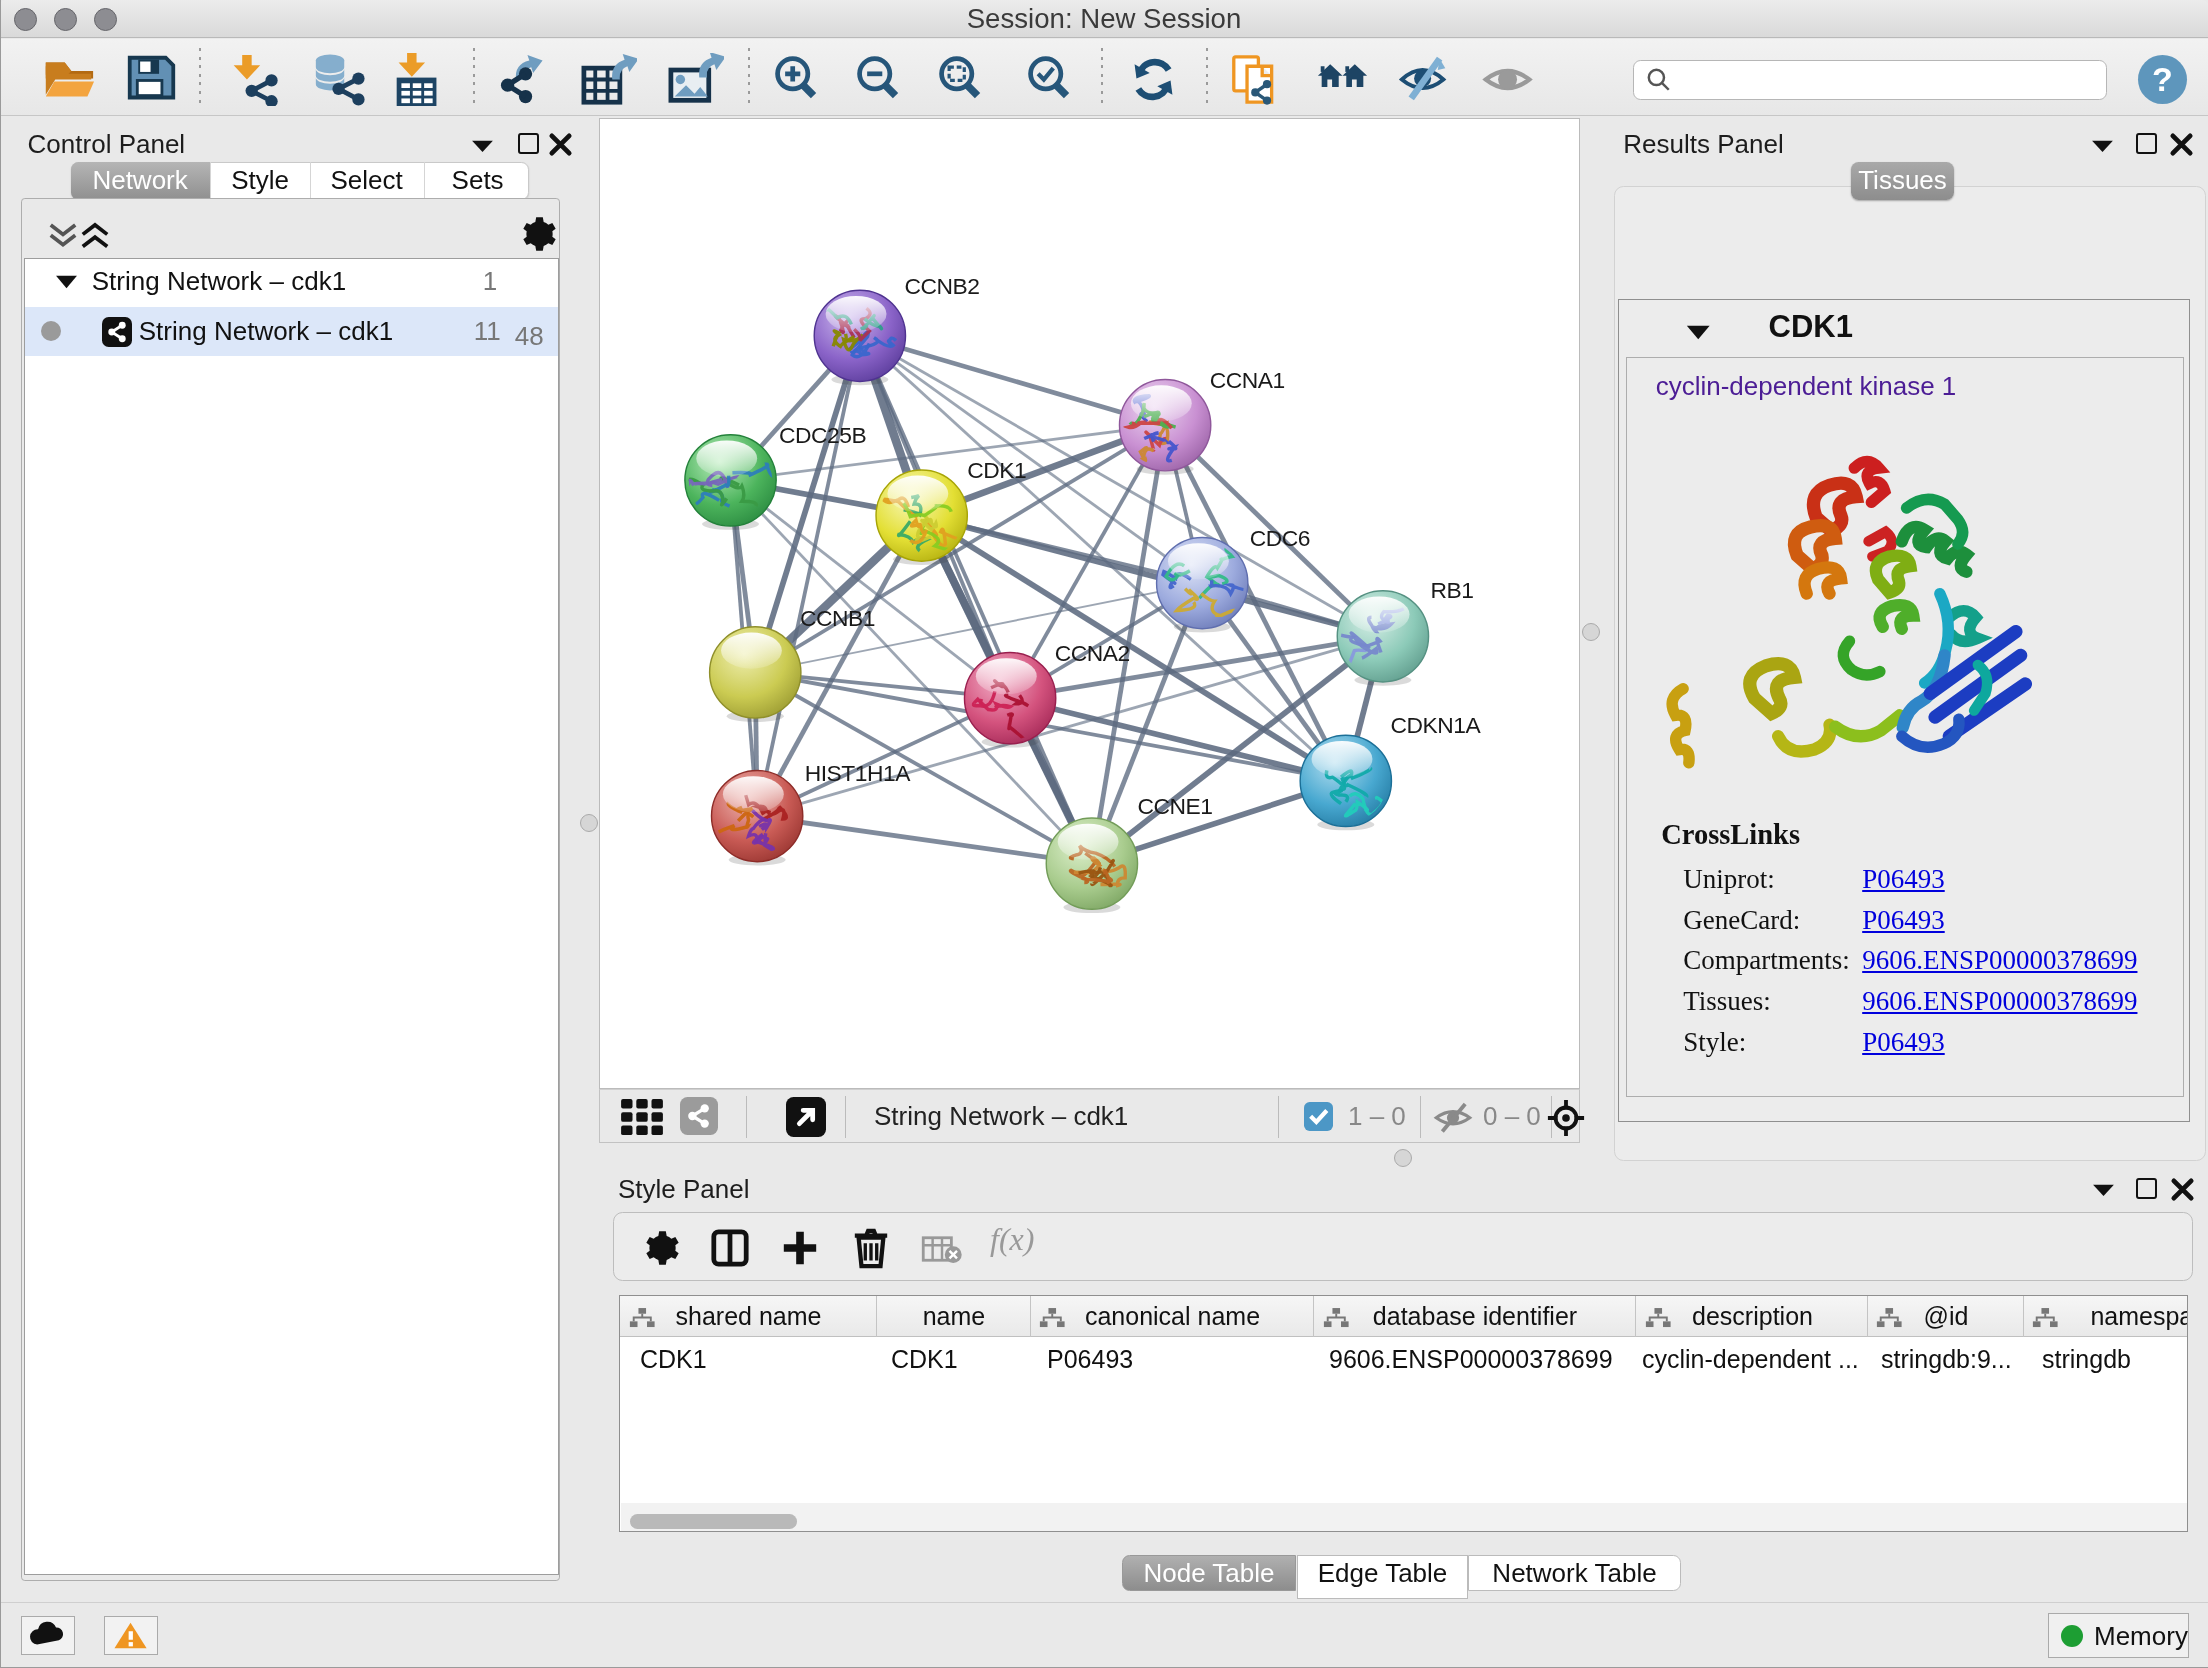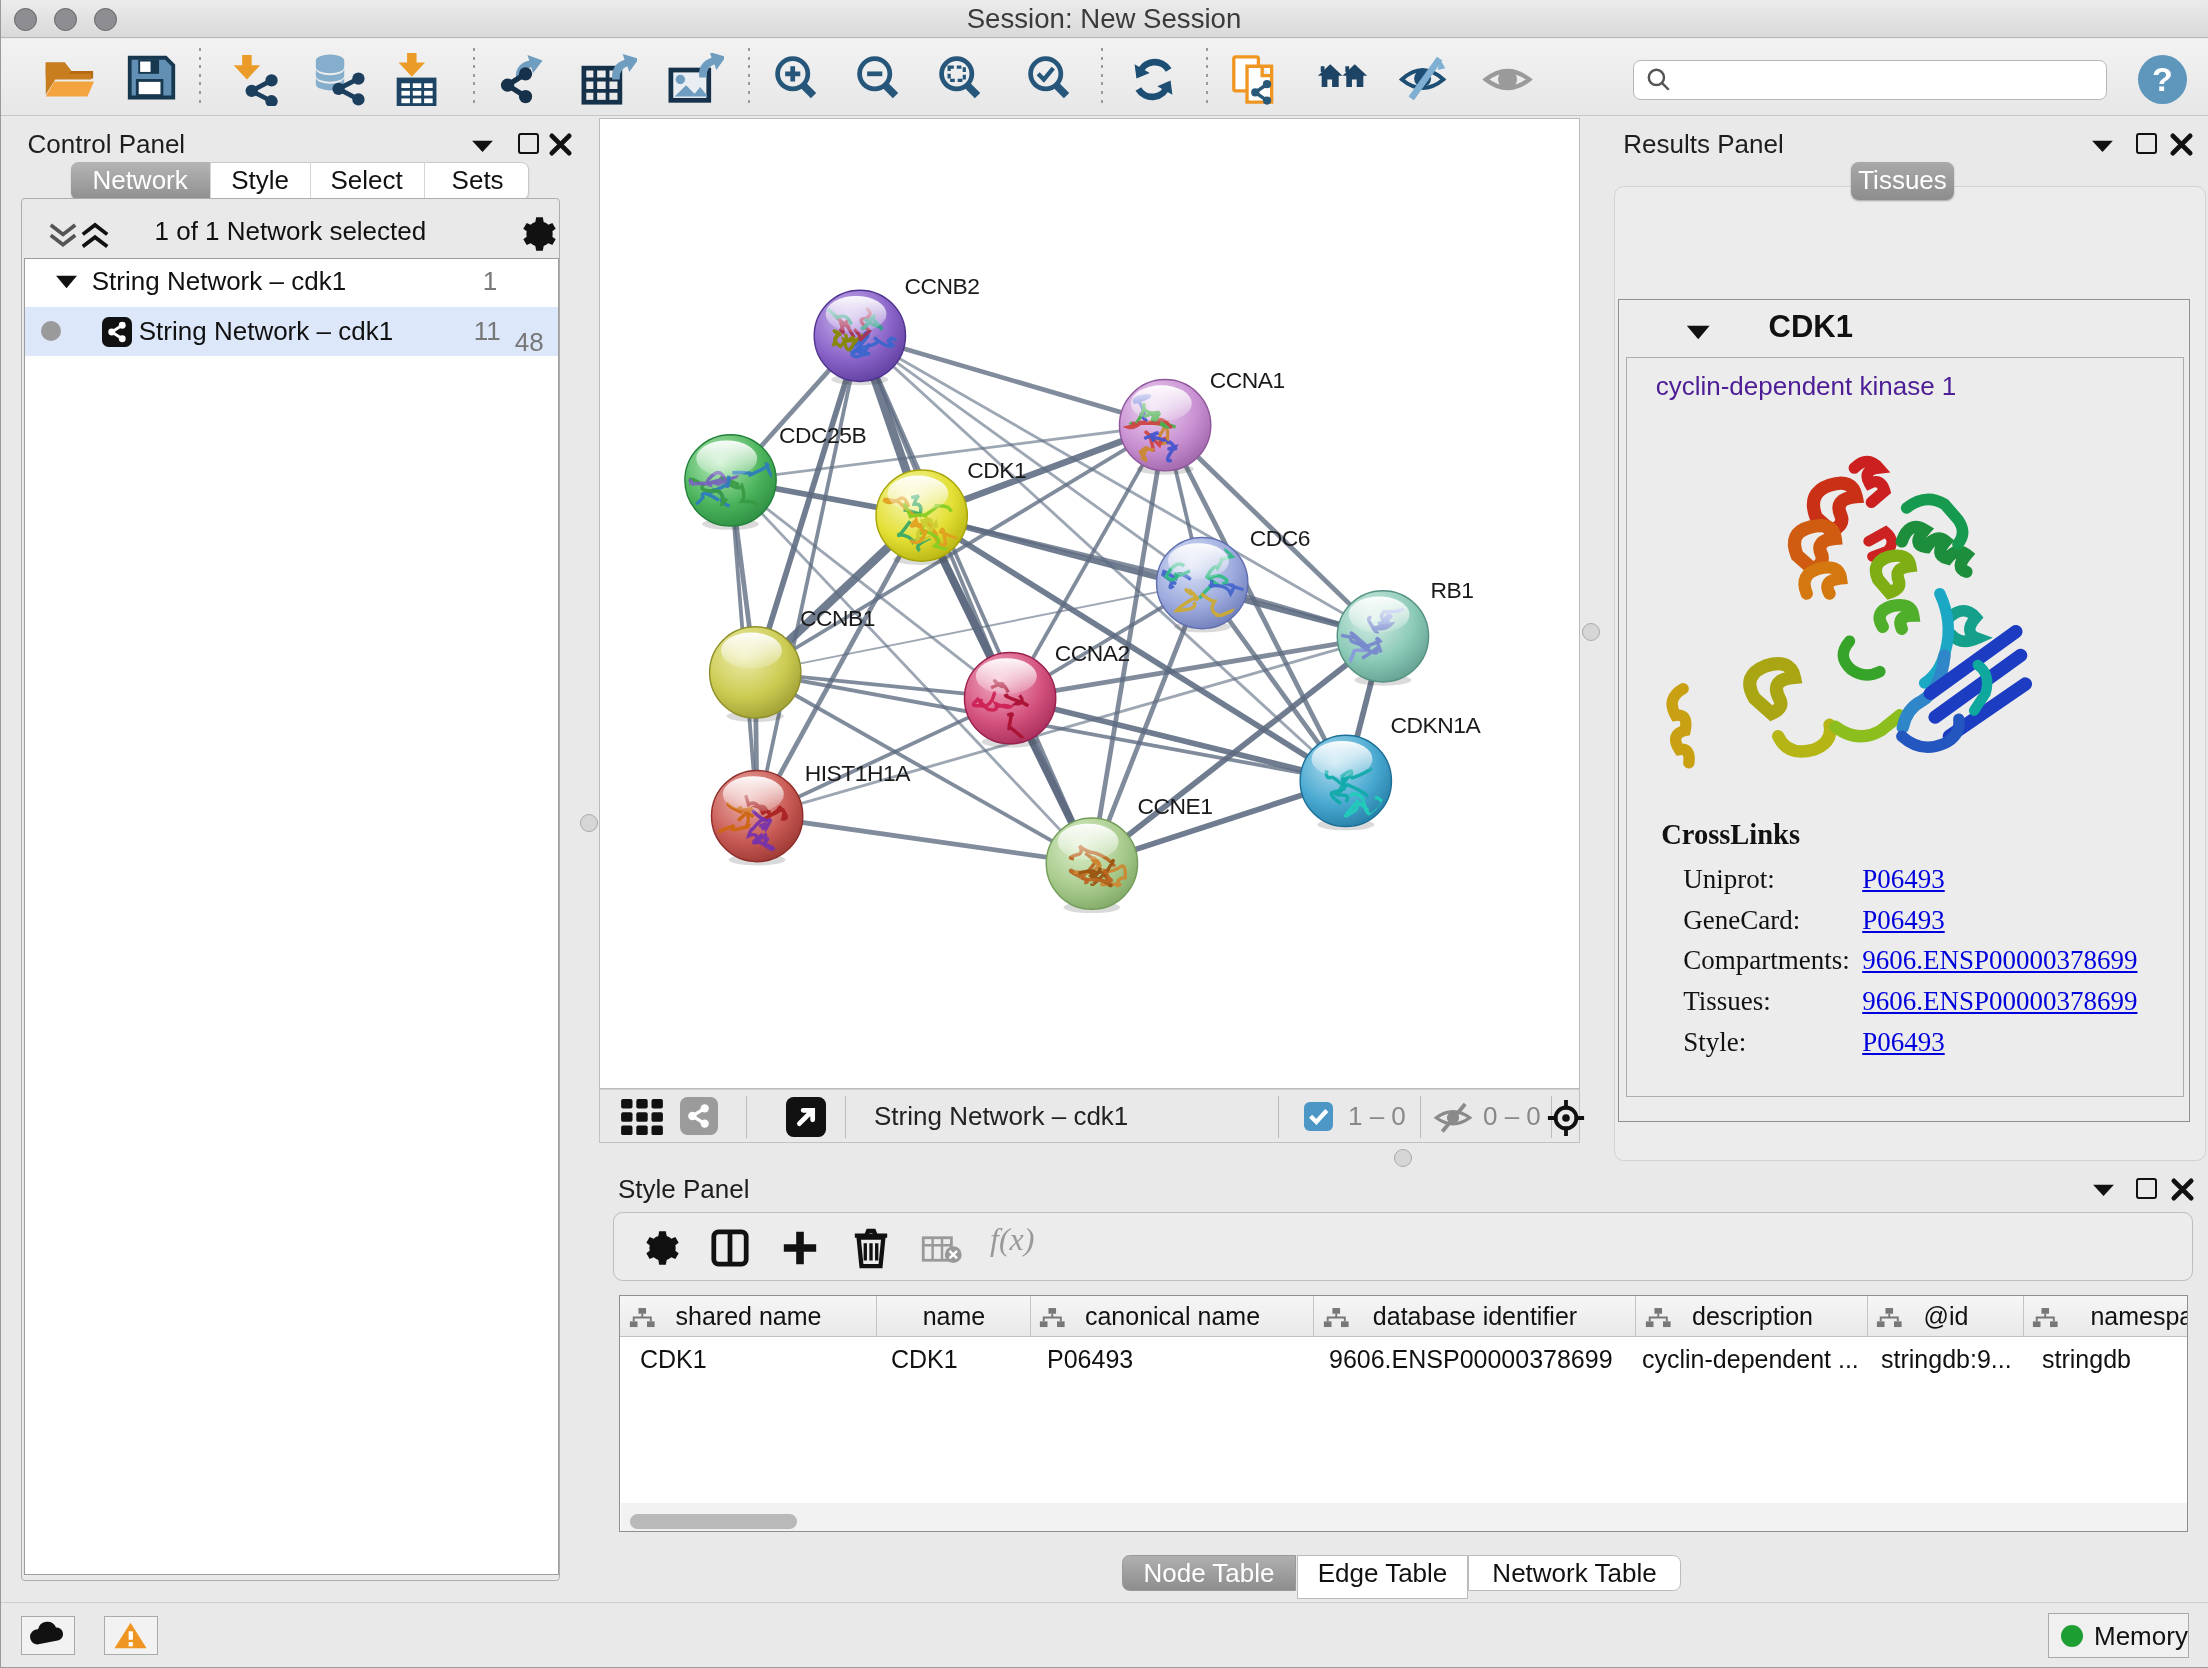--- a/index.html
+++ b/index.html
@@ -200,21 +200,20 @@
           <path d="M4,3 l13,10 13,-10"></path>
           <path d="M4,14 l13,10 13,-10"></path>
         </g>
       </svg>
     <svg class="abs" style="left:57px;top:23px" width="32" height="28.5" viewBox="0 0 34 30">
         <g fill="none" stroke="#111" stroke-width="4">
           <path d="M4,13 l13,-10 13,10"></path>
           <path d="M4,26 l13,-10 13,10"></path>
         </g>
       </svg>
-    <div class="abs" style="left:0;top:17px;width:100%;text-align:center;font-size:26px;color:#111">1 of 1 Network selected</div>
     <svg class="abs" style="left:495px;top:15px" width="40" height="40" viewBox="0 0 24 24">
         <path fill="#111" d="M12,8a4,4 0 1,0 0,8a4,4 0 1,0 0,-8zm9.4,4c0-.6-.1-1.1-.2-1.6l2-1.5-2-3.5-2.4,1a7.6,7.6 0 0 0-2.8-1.6L15.5,2h-4l-.5,2.8a7.6,7.6 0 0 0-2.8,1.6l-2.4-1-2,3.5 2,1.5a8,8 0 0 0 0,3.2l-2,1.5 2,3.5 2.4-1a7.6,7.6 0 0 0 2.8,1.6l.5,2.8h4l.5-2.8a7.6,7.6 0 0 0 2.8-1.6l2.4,1 2-3.5-2-1.5c.1-.5.2-1,.2-1.6z"></path>
       </svg>
     <div class="abs" style="left:1.9px;top:59px;width:535px;height:1317px;background:#fff;border:1px solid #9d9d9d">
       <svg class="abs" style="left:29.5px;top:14.3px" width="25" height="19" viewBox="0 0 26 20">
           <path d="M2,3 h22 l-11,13 z" fill="#111"></path>
         </svg>
       <div class="abs" style="left:67px;top:6.7px;font-size:26px;color:#111">String Network – cdk1</div>
       <div class="abs" style="left:458px;top:6.7px;font-size:26px;color:#777">1</div>
       <div class="abs" style="left:0;top:48px;width:100%;height:49px;background:#dce7f9">
@@ -224,21 +223,21 @@
               <g fill="#fff">
                 <circle cx="13" cy="20" r="4.6"></circle>
                 <circle cx="27" cy="11" r="4.6"></circle>
                 <circle cx="27" cy="29" r="4.6"></circle>
                 <path d="M13,20 27,11 M13,20 27,29" stroke="#fff" stroke-width="3.6"></path>
               </g>
             </svg>
         </div>
         <div class="abs" style="left:114px;top:8.6px;font-size:26px;color:#111">String Network – cdk1</div>
         <div class="abs" style="left:449px;top:8.6px;font-size:26px;color:#777">11</div>
-        <div class="abs" style="left:490px;top:20px;font-size:26px;color:#777">48</div>
+        <div class="abs" style="left:490px;top:14px;font-size:26px;color:#777">48</div>
       </div>
     </div>
   </div>
 </div>
 
 <div class="abs" style="left:599px;top:118px;width:981px;height:971px;background:#fff;border:1px solid #bbb">
 <svg width="980" height="970" viewBox="0 0 1030 1020" style="position:absolute;left:0;top:0">
 <defs>
         <radialGradient id="g_CCNB2" cx="0.38" cy="0.3" r="0.85">
 <stop offset="0" stop-color="#cdb9ee"></stop>

